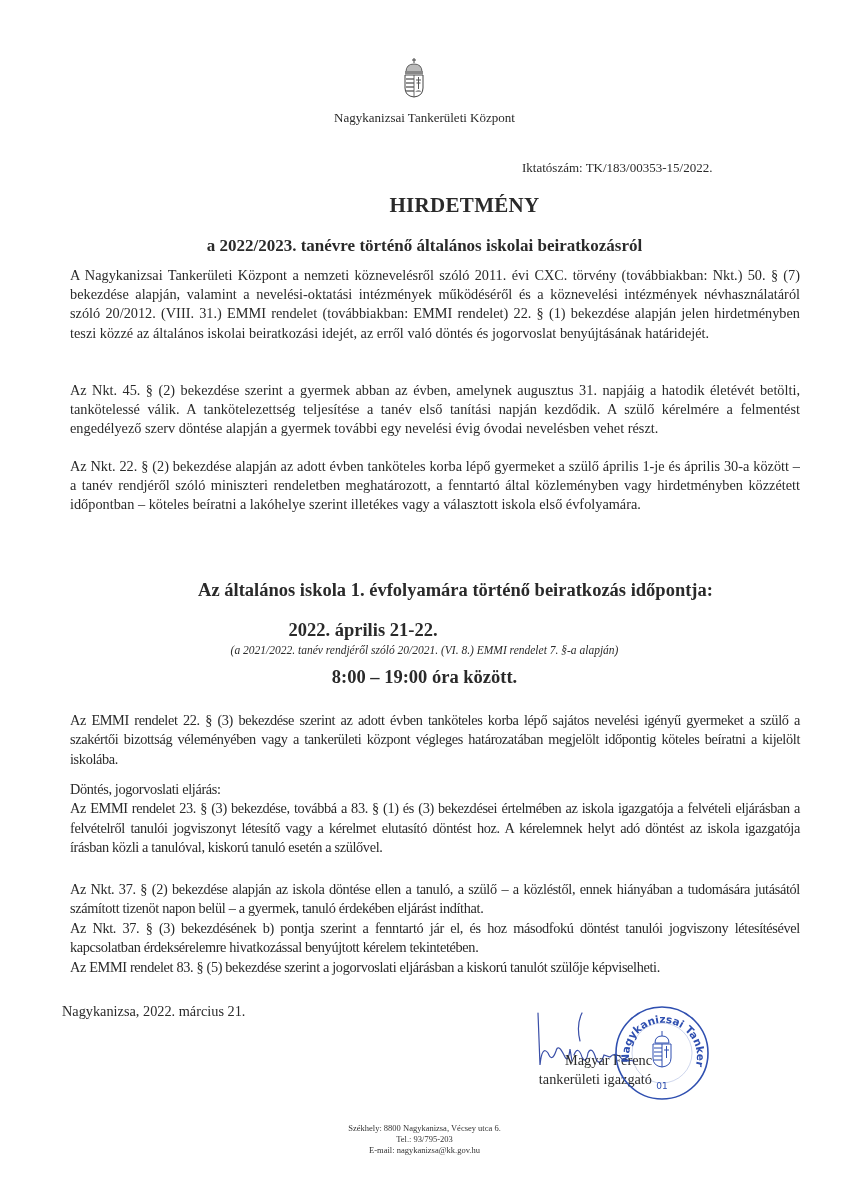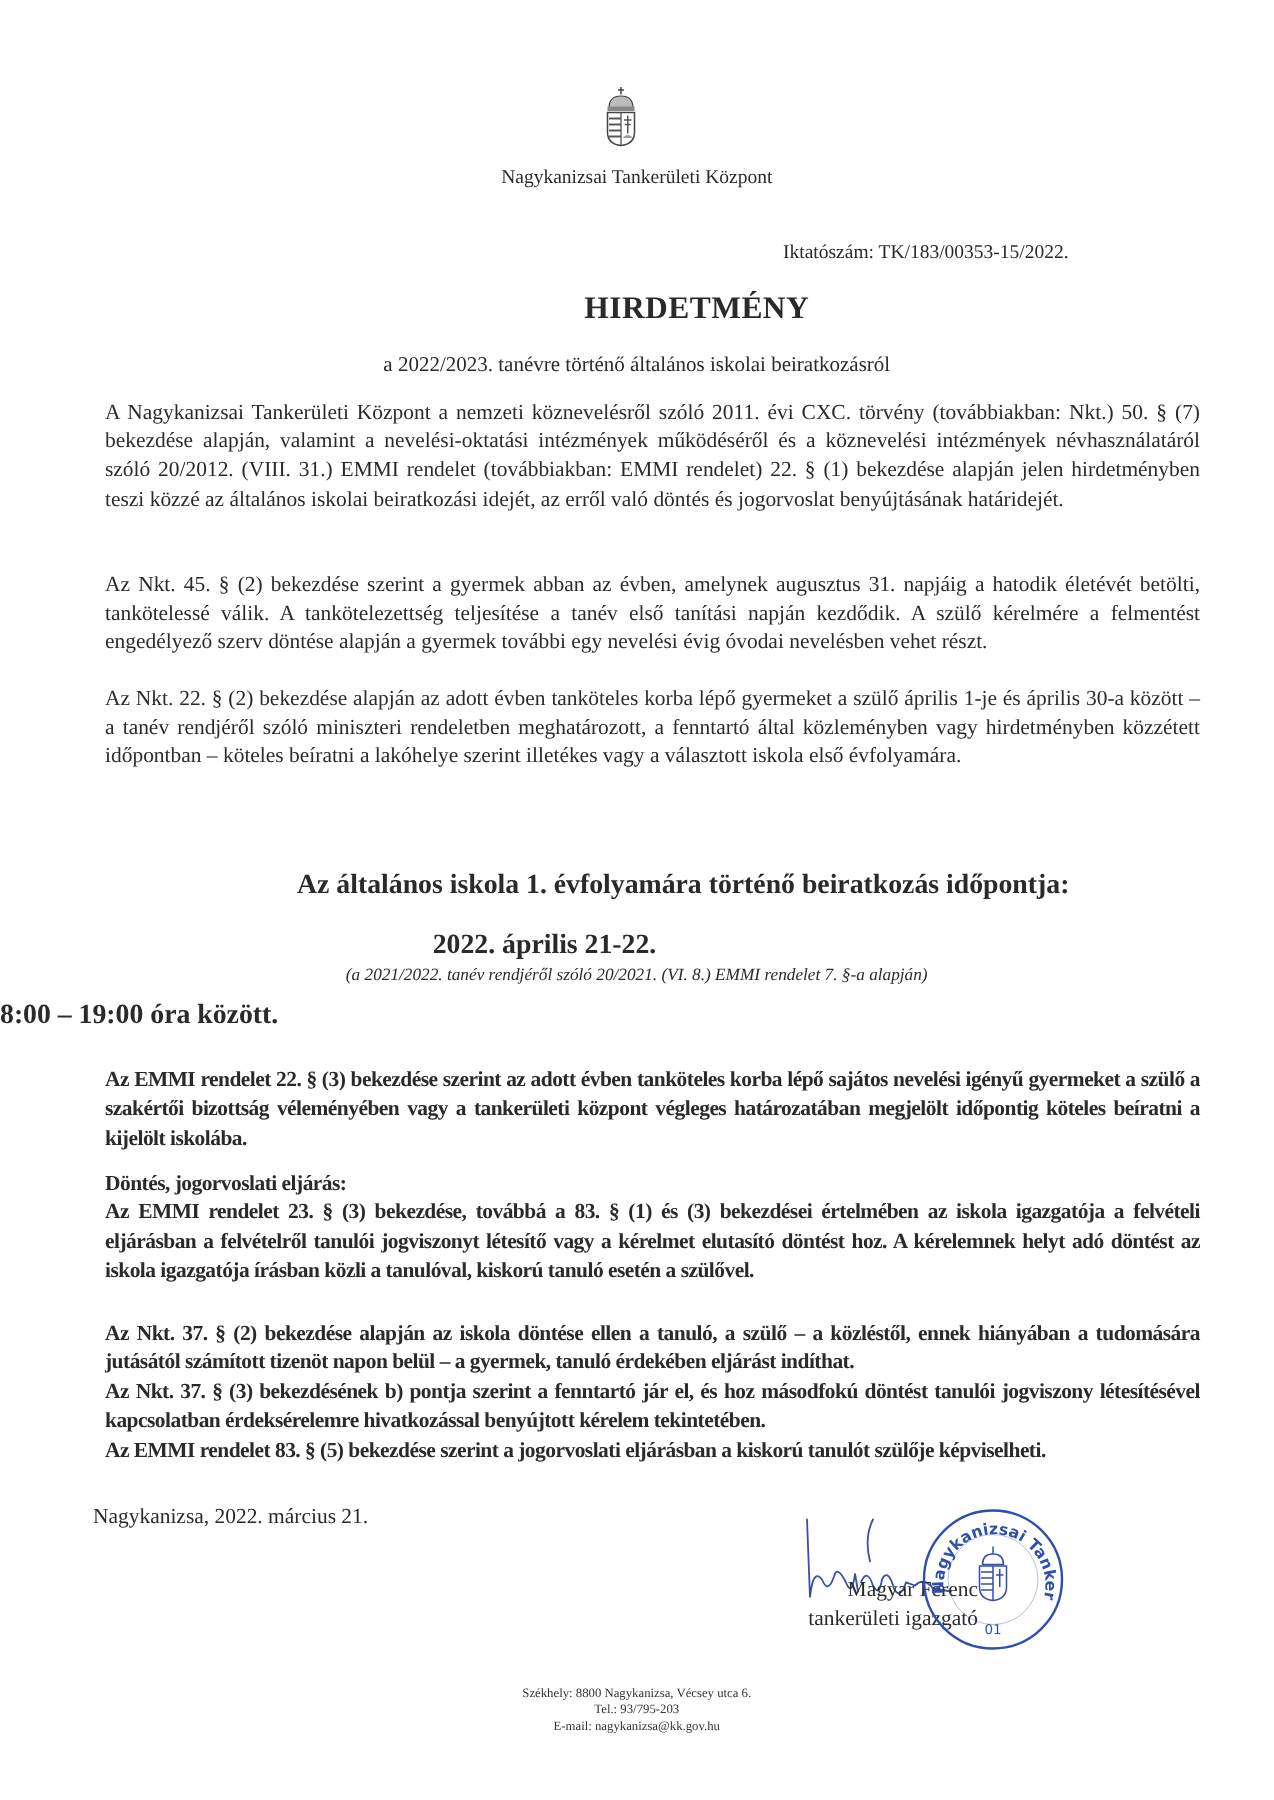--- a/index.html
+++ b/index.html
@@ -6,33 +6,33 @@
     body {
       width: 849px; height: 1200px; position: relative; overflow: hidden;
       font-family: "Liberation Serif", "DejaVu Serif", serif;
       color: #2a2a2a;
     }
     .page { position: absolute; left: 0; top: 0; width: 849px; height: 1200px; }
     .crest { position: absolute; left: 402px; top: 58px; width: 24px; height: 40px; }
     .org-name { position: absolute; left: 0; width: 849px; top: 110px; text-align: center; font-size: 13px; }
     .reg-no { position: absolute; left: 522px; top: 160px; font-size: 13px; }
     .title { position: absolute; left: 0; width: 849px; top: 193px; text-align: center; font-size: 21px; font-weight: bold; letter-spacing: 0.3px; padding-left: 40px; }
-    .subtitle { position: absolute; left: 0; width: 849px; top: 236px; text-align: center; font-size: 14px; font-weight: normal; }
+    .subtitle { position: absolute; left: 0; width: 849px; top: 236px; text-align: center; font-size: 17px; font-weight: bold; }
     .para {
       position: absolute; left: 70px; width: 730px;
       font-size: 14.3px; line-height: 19.2px; text-align: justify;
     }
-    .para.condensed { font-size: 14.3px; letter-spacing: -0.35px; line-height: 19.4px; font-weight: bold; }
+    .para.condensed { font-size: 14.3px; letter-spacing: -0.35px; line-height: 19.4px; }
     .p1 { top: 266px; }
     .p2 { top: 381px; }
     .p3 { top: 457px; }
     .h-date-heading { position: absolute; left: 0; width: 849px; top: 580px; text-align: center; font-size: 18.5px; font-weight: bold; padding-left: 31px; }
     .h-date { position: absolute; left: 0; width: 726px; top: 620px; text-align: center; font-size: 18.5px; font-weight: bold; }
     .h-note { position: absolute; left: 0; width: 849px; top: 644px; text-align: center; font-size: 11.5px; font-style: italic; }
-    .h-time { position: absolute; left: 0; width: 849px; top: 667px; text-align: left; font-size: 18.5px; font-weight: bold; }
+    .h-time { position: absolute; left: 0; width: 849px; top: 667px; text-align: center; font-size: 18.5px; font-weight: bold; }
     .p4 { top: 711px; }
     .p5 { top: 780px; }
     .p6 { top: 880px; }
     .place-date { position: absolute; left: 62px; top: 1003px; font-size: 14.3px; }
     .signature { position: absolute; left: 530px; top: 1005px; width: 110px; height: 80px; }
     .signer { position: absolute; left: 532px; top: 1051px; width: 120px; text-align: right; font-size: 14.3px; line-height: 19px; }
     .stamp { position: absolute; left: 612px; top: 1003px; width: 100px; height: 100px; }
     .footer { position: absolute; left: 0; width: 849px; top: 1123px; text-align: center; font-size: 8.5px; line-height: 11px; color: #333; }
     .footer div { display: block; }
   </style>

